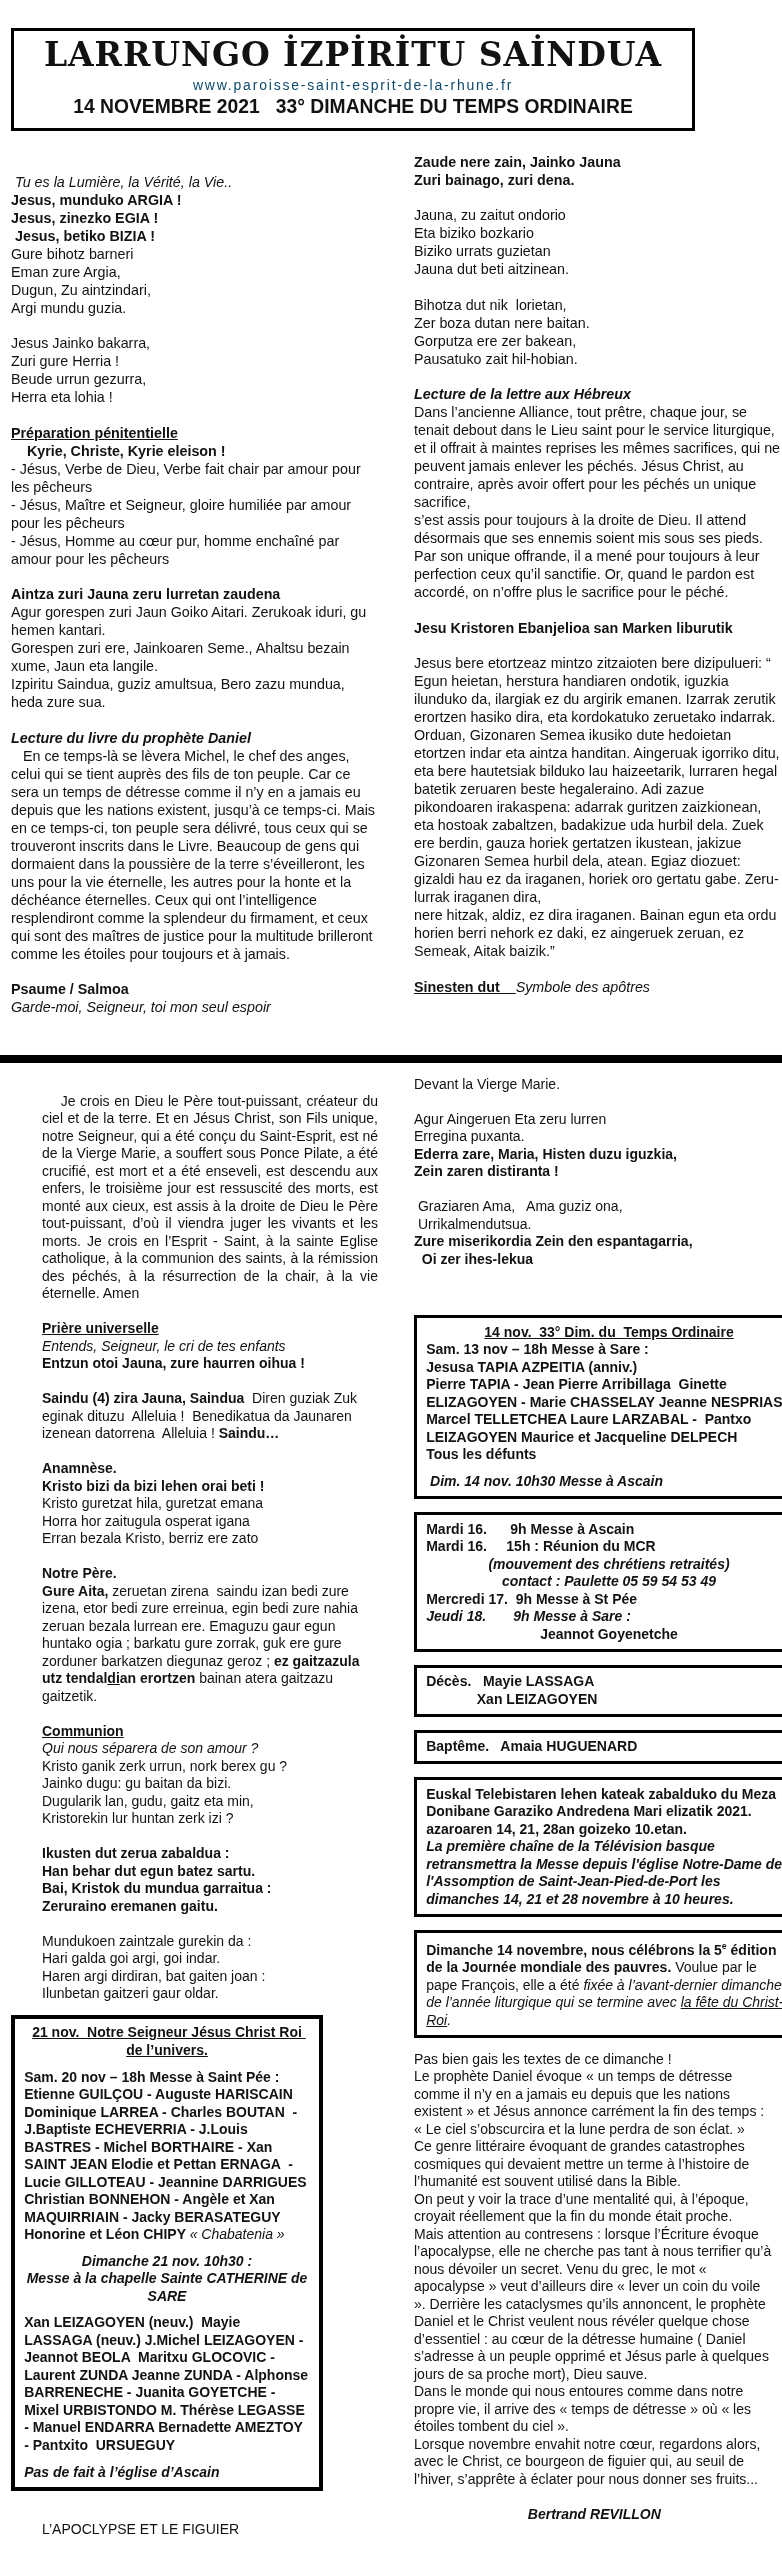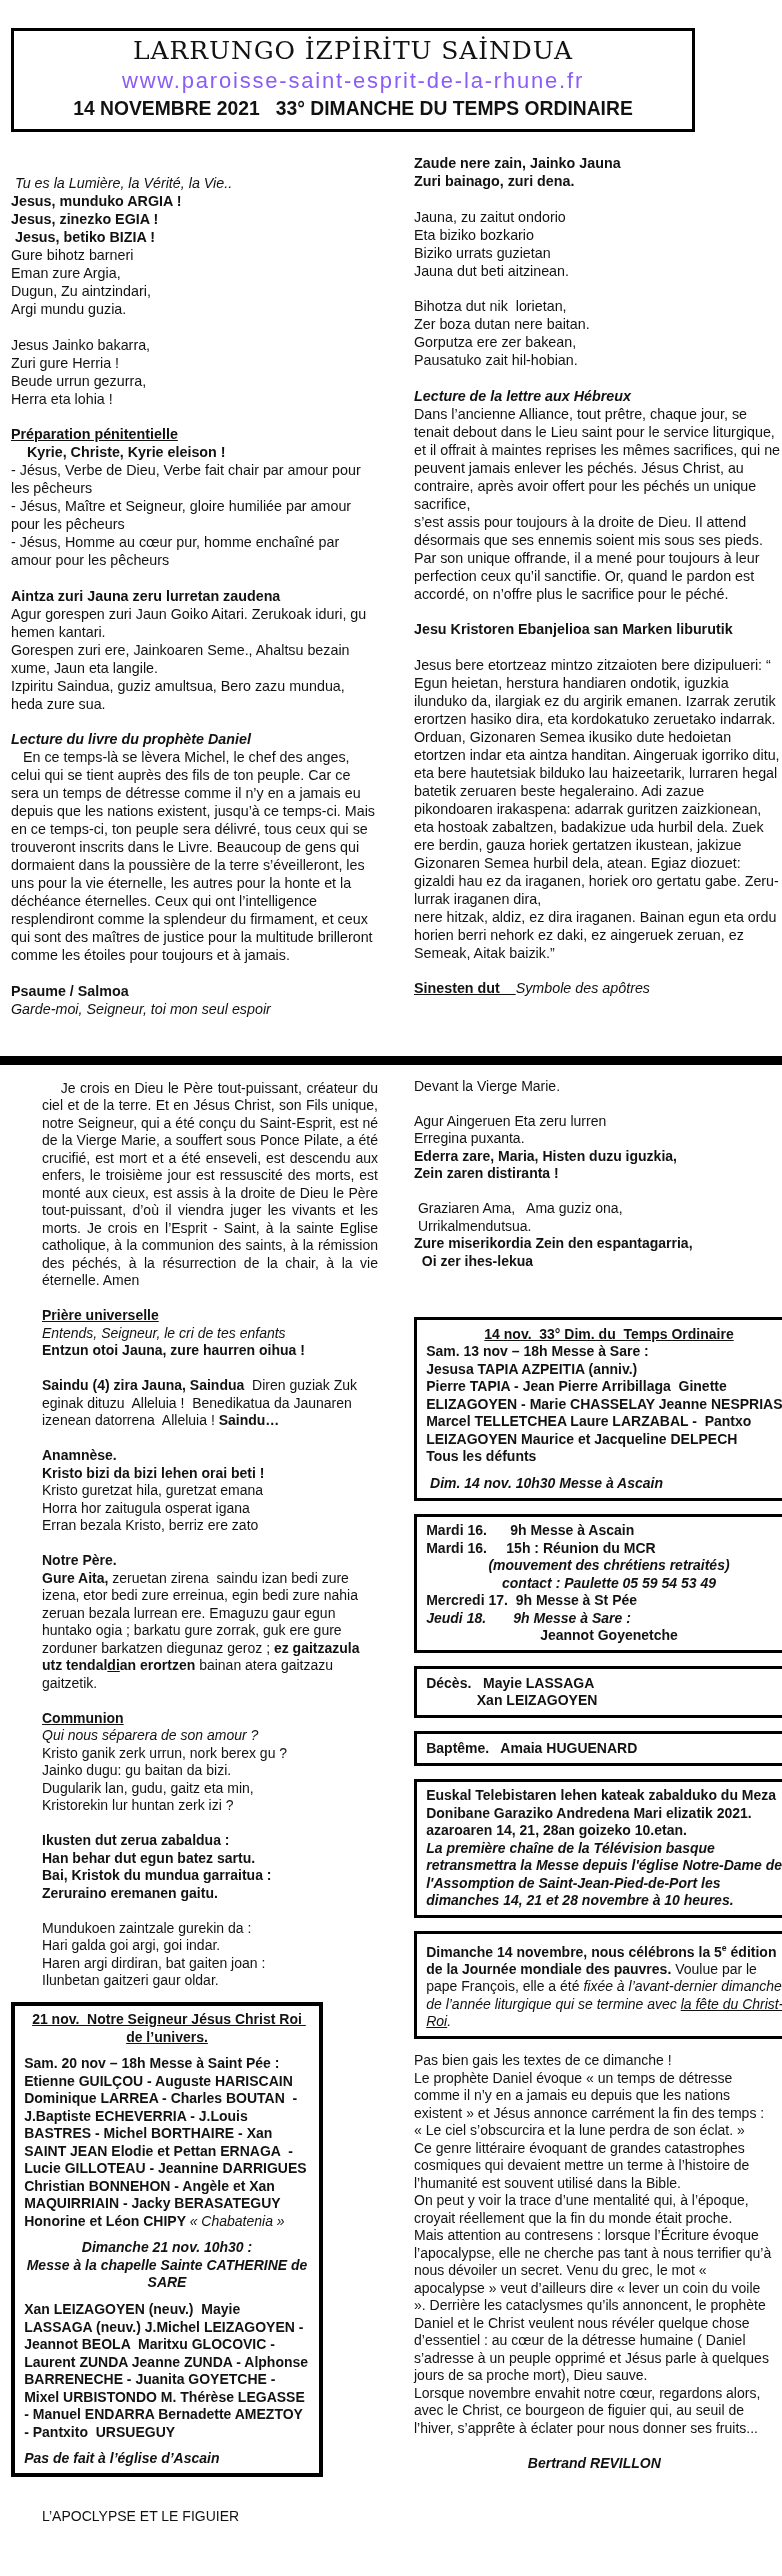--- a/index.html
+++ b/index.html
@@ -6,31 +6,31 @@
   .page{
     width:782px;height:2576px;margin:0 auto;background:#ffffff;
     position:relative;overflow:hidden;color:#121212;
     font-family:"Liberation Sans",sans-serif;
   }
   .masthead{
     margin:28px 0 0 11px;width:684px;box-sizing:border-box;
     border:3.7px solid #000;text-align:center;padding:7.4px 3.7px 9.2px 3.7px;
   }
   .mast-title{
-    font-family:"DejaVu Serif",serif;font-weight:400;font-size:25px;
+    font-family:"DejaVu Serif",serif;font-weight:700;font-size:33px;
     letter-spacing:0.9px;line-height:1.05;text-align:center;
   }
-  .mast-url{font-size:22px;letter-spacing:1.8px;margin-top:3.7px;color:#8b5cf6;}
+  .mast-url{font-size:14px;letter-spacing:1.8px;margin-top:3.7px;color:#0c4a6e;}
   .mast-date{font-size:19.3px;font-weight:700;margin-top:3.7px;white-space:pre-wrap;}
   .sec{display:flex;align-items:flex-start;}
   .sec1{margin-top:22px;min-height:902px;}
   .col{box-sizing:border-box;width:391px;}
   .c-l1{padding:20px 13px 0 11px;}
   .c-r1{padding:0 1px 0 23px;}
-  .c-l2{padding:15px 13px 0 11px;}
+  .c-l2{padding:30px 13px 0 11px;}
   .c-l2 .blk{margin-left:31px;}
   .c-l2 .pbox .blk{margin-left:0;}
   .c-r2{padding:13px 7.4px 0 23px;}
   .c-r2 .blk{margin-left:0;font-size:14px;line-height:17.5px;}
   .c-r2 .pbox .blk{margin-left:0;}
   .c-l2 .blk{font-size:14px;line-height:17.5px;}
   .blk{
     margin:0;font-size:14.3px;line-height:18px;white-space:pre-wrap;
     word-wrap:break-word;
   }
@@ -219,20 +219,21 @@
           <p class="blk b i">La première chaîne de la Télévision basque retransmettra la Messe depuis l'église Notre-Dame de l'Assomption de Saint-Jean-Pied-de-Port les dimanches 14, 21 et 28 novembre à 10 heures.</p>
         </div>
         <div class="pbox">
           <p class="blk"><span class="b">Dimanche 14 novembre, nous célébrons la 5</span><span class="b sup">e</span><span class="b"> édition de la Journée mondiale des pauvres.</span><span> Voulue par le pape François, elle a été </span><span class="i">fixée à l’avant-dernier dimanche de l’année liturgique qui se termine avec </span><span class="i u">la fête du Christ-Roi</span><span class="i">.</span></p>
         </div>
         <p class="blk">Pas bien gais les textes de ce dimanche !</p>
         <p class="blk">Le prophète Daniel évoque « un temps de détresse comme il n’y en a jamais eu depuis que les nations existent » et Jésus annonce carrément la fin des temps : « Le ciel s’obscurcira et la lune perdra de son éclat. »</p>
         <p class="blk">Ce genre littéraire évoquant de grandes catastrophes cosmiques qui devaient mettre un terme à l’histoire de l’humanité est souvent utilisé dans la Bible.</p>
         <p class="blk">On peut y voir la trace d’une mentalité qui, à l’époque, croyait réellement que la fin du monde était proche.</p>
         <p class="blk">Mais attention au contresens : lorsque l’Écriture évoque l’apocalypse, elle ne cherche pas tant à nous terrifier qu’à nous dévoiler un secret. Venu du grec, le mot « apocalypse » veut d’ailleurs dire « lever un coin du voile ». Derrière les cataclysmes qu’ils annoncent, le prophète Daniel et le Christ veulent nous révéler quelque chose d’essentiel : au cœur de la détresse humaine ( Daniel s’adresse à un peuple opprimé et Jésus parle à quelques jours de sa proche mort), Dieu sauve.</p>
+        <p class="blk">Dans le monde qui nous entoures comme dans notre propre vie, il arrive des « temps de détresse » où « les étoiles tombent du ciel ».</p>
         <p class="blk">Lorsque novembre envahit notre cœur, regardons alors, avec le Christ, ce bourgeon de figuier qui, au seuil de l’hiver, s’apprête à éclater pour nous donner ses fruits...</p>
         <p class="blk blank"></p>
         <p class="blk b i ctr">Bertrand REVILLON</p>
       </div>
   </div>
 
 </div>
 
 
 </body></html>

